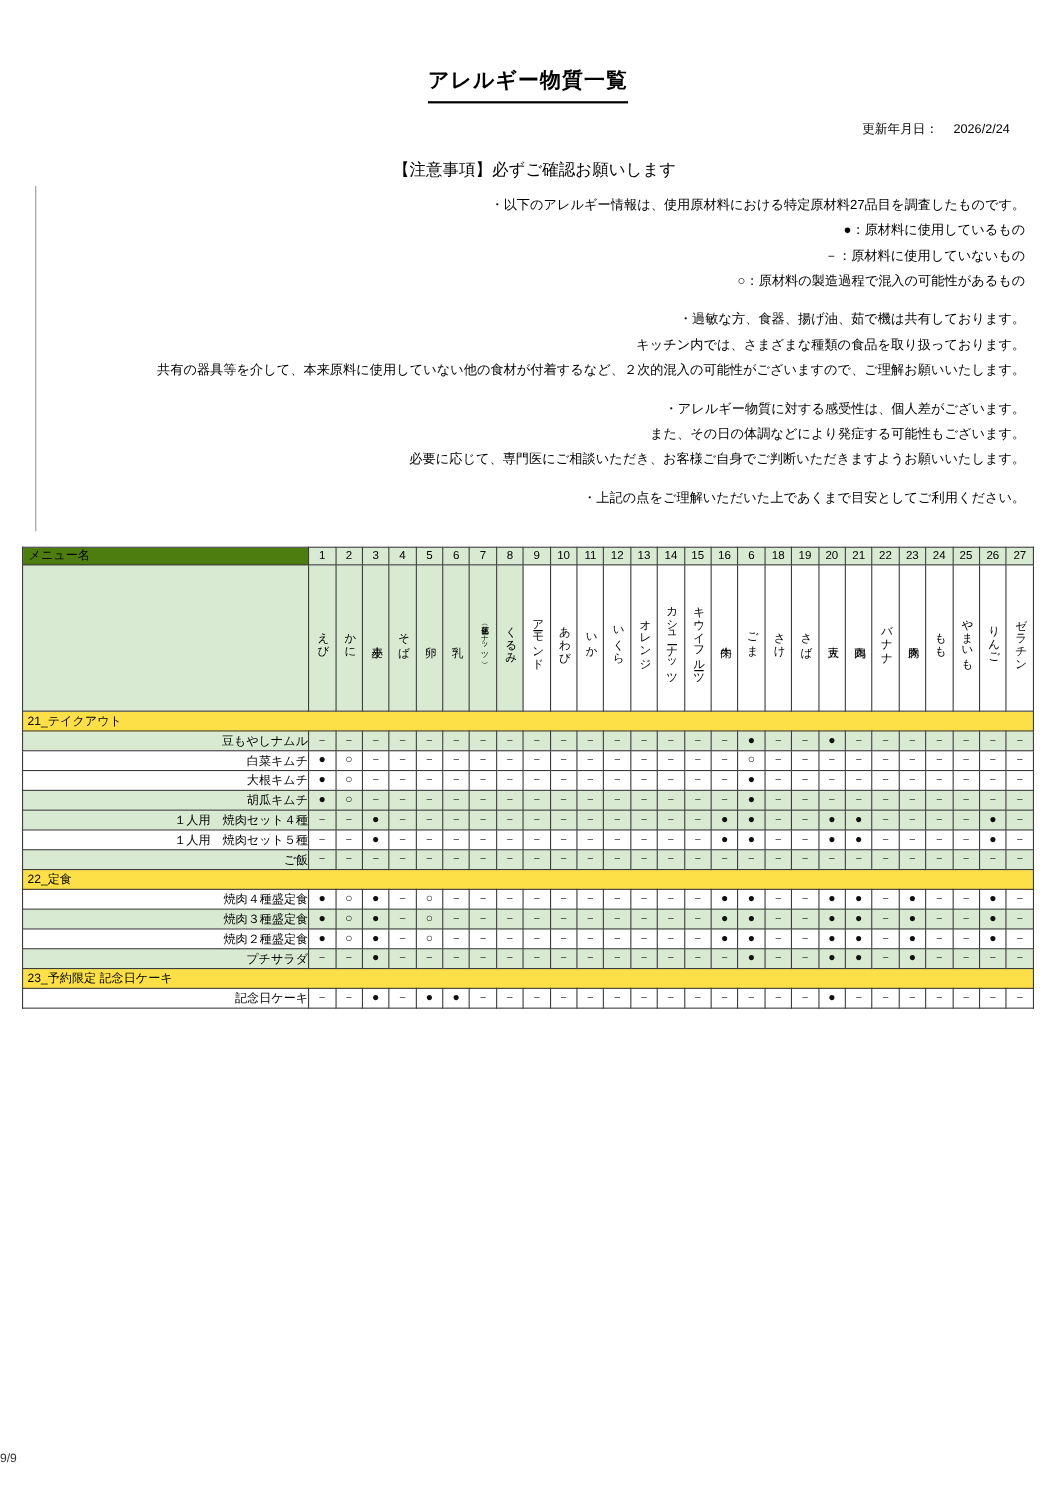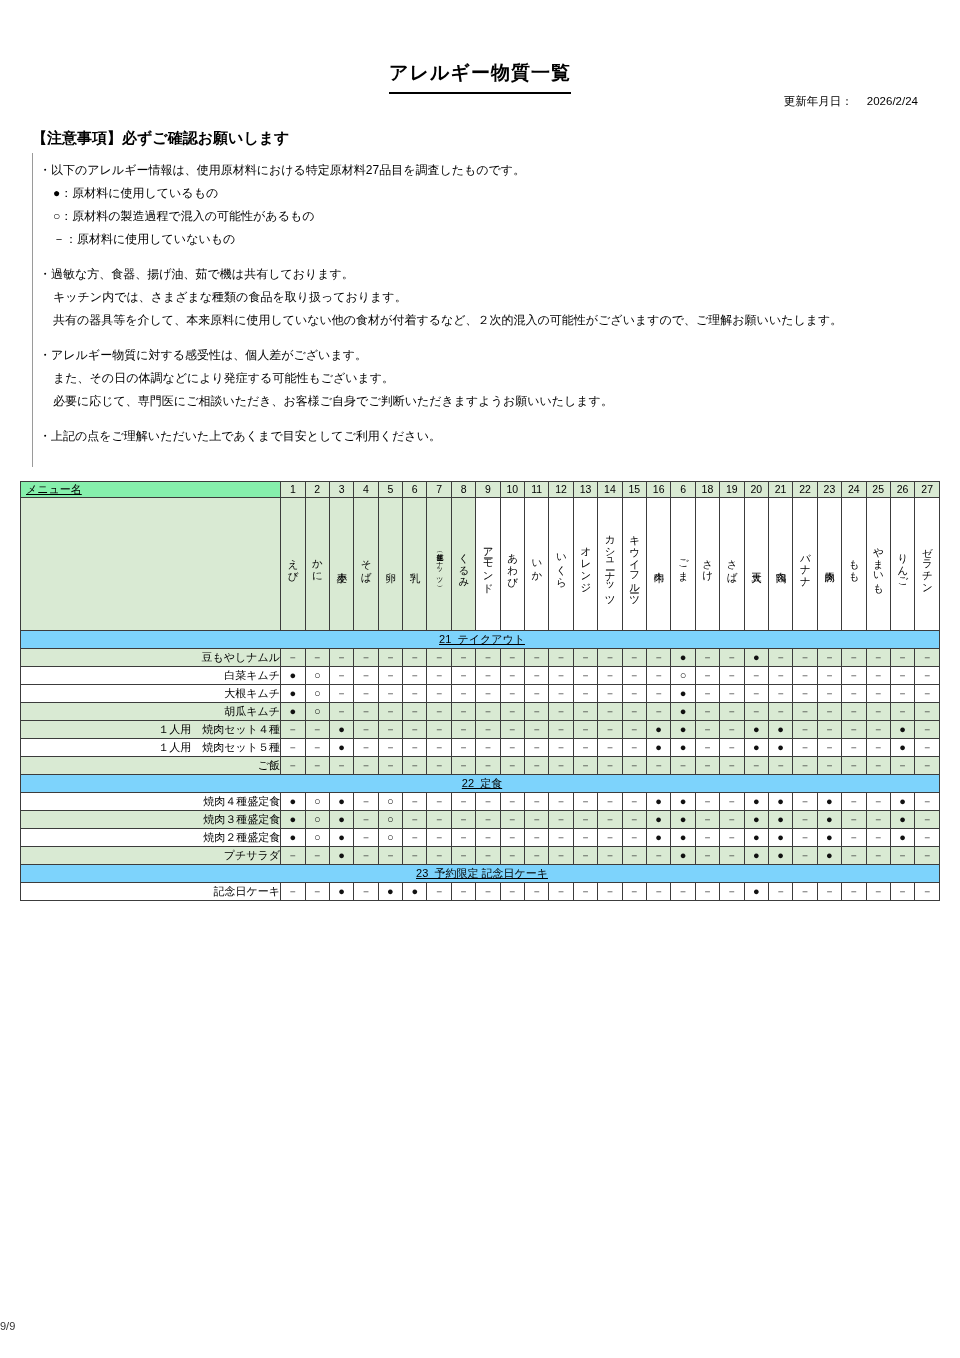--- a/index.html
+++ b/index.html
@@ -33,44 +33,47 @@
     display: inline-block;
     font-size: 19px;
     font-weight: bold;
     letter-spacing: 1px;
     border-bottom: 2px solid #000;
     padding-bottom: 6px;
   }
 
   .updated-row {
     text-align: right;
+    margin-top: 16px;
     padding-right: 22px;
     font-size: 11.5px;
   }
   .updated-label { margin-right: 14px; }
 
   
   .notice-heading {
     font-size: 15px;
-    font-weight: bold;
+    font-weight: normal;
     margin-top: 20px;
     margin-left: 12px;
+    text-align: center;
   }
   .notice-box {
     margin-top: 5px;
     margin-left: 12px;
     margin-right: 8px;
     border-left: 1px solid #9a9a9a;
     padding: 6px 0 8px 6px;
     min-height: 300px;
   }
   .notice-line {
     font-size: 12px;
     line-height: 23px;
     white-space: pre;
+    text-align: right;
   }
   .notice-line.indent1 { padding-left: 14px; }
   .notice-line.spacer { height: 12px; line-height: 12px; }
 
   
   table.allergen {
     border-collapse: collapse;
     margin-top: 14px;
     width: 920px;
     table-layout: fixed;
@@ -89,25 +92,24 @@
 
   
   tr.numrow th {
     background: #d9ead3;
     height: 15px;
     font-size: 10.5px;
     font-weight: normal;
     line-height: 15px;
   }
   tr.numrow th.menu-head {
-    background: #86efac;
+    background: #4d7c0f;
     text-align: left;
     padding-left: 5px;
     font-size: 11px;
-    text-decoration: underline;
   }
 
   
   tr.namerow th {
     height: 132px;
     font-weight: normal;
     vertical-align: middle;
     background: #ffffff;
   }
   tr.namerow th.green { background: #d9ead3; }
@@ -122,27 +124,26 @@
     white-space: nowrap;
     height: 126px;
     display: flex;
     align-items: center;
     justify-content: center;
   }
   .vname.tiny { font-size: 7px; line-height: 8.5px; }
 
   
   tr.section td {
-    background: #7dd3fc;
-    text-align: center;
+    background: #fde047;
+    text-align: left;
     font-size: 11px;
     height: 17px;
     padding-left: 4px;
     border-left: 1px solid #3c3c3c;
-    text-decoration: underline;
   }
 
   
   tr.item td.name {
     text-align: right;
     padding-left: 4px;
     font-size: 11px;
     height: 17px;
     white-space: nowrap;
     overflow: hidden;
@@ -180,22 +181,22 @@
   </div>
 
   <div class="updated-row">
     <span class="updated-label">更新年月日：</span><span>2026/2/24</span>
   </div>
 
   <div class="notice-heading">【注意事項】必ずご確認お願いします</div>
   <div class="notice-box" id="notice-box">
       <div class="notice-line">・以下のアレルギー情報は、使用原材料における特定原材料27品目を調査したものです。</div>
       <div class="notice-line indent1">●：原材料に使用しているもの</div>
+      <div class="notice-line indent1">－：原材料に使用していないもの</div>
       <div class="notice-line indent1">○：原材料の製造過程で混入の可能性があるもの</div>
-      <div class="notice-line indent1">－：原材料に使用していないもの</div>
       <div class="notice-line spacer"></div>
       <div class="notice-line">・過敏な方、食器、揚げ油、茹で機は共有しております。</div>
       <div class="notice-line indent1">キッチン内では、さまざまな種類の食品を取り扱っております。</div>
       <div class="notice-line indent1">共有の器具等を介して、本来原料に使用していない他の食材が付着するなど、２次的混入の可能性がございますので、ご理解お願いいたします。</div>
       <div class="notice-line spacer"></div>
       <div class="notice-line">・アレルギー物質に対する感受性は、個人差がございます。</div>
       <div class="notice-line indent1">また、その日の体調などにより発症する可能性もございます。</div>
       <div class="notice-line indent1">必要に応じて、専門医にご相談いただき、お客様ご自身でご判断いただきますようお願いいたします。</div>
       <div class="notice-line spacer"></div>
       <div class="notice-line">・上記の点をご理解いただいた上であくまで目安としてご利用ください。</div>

